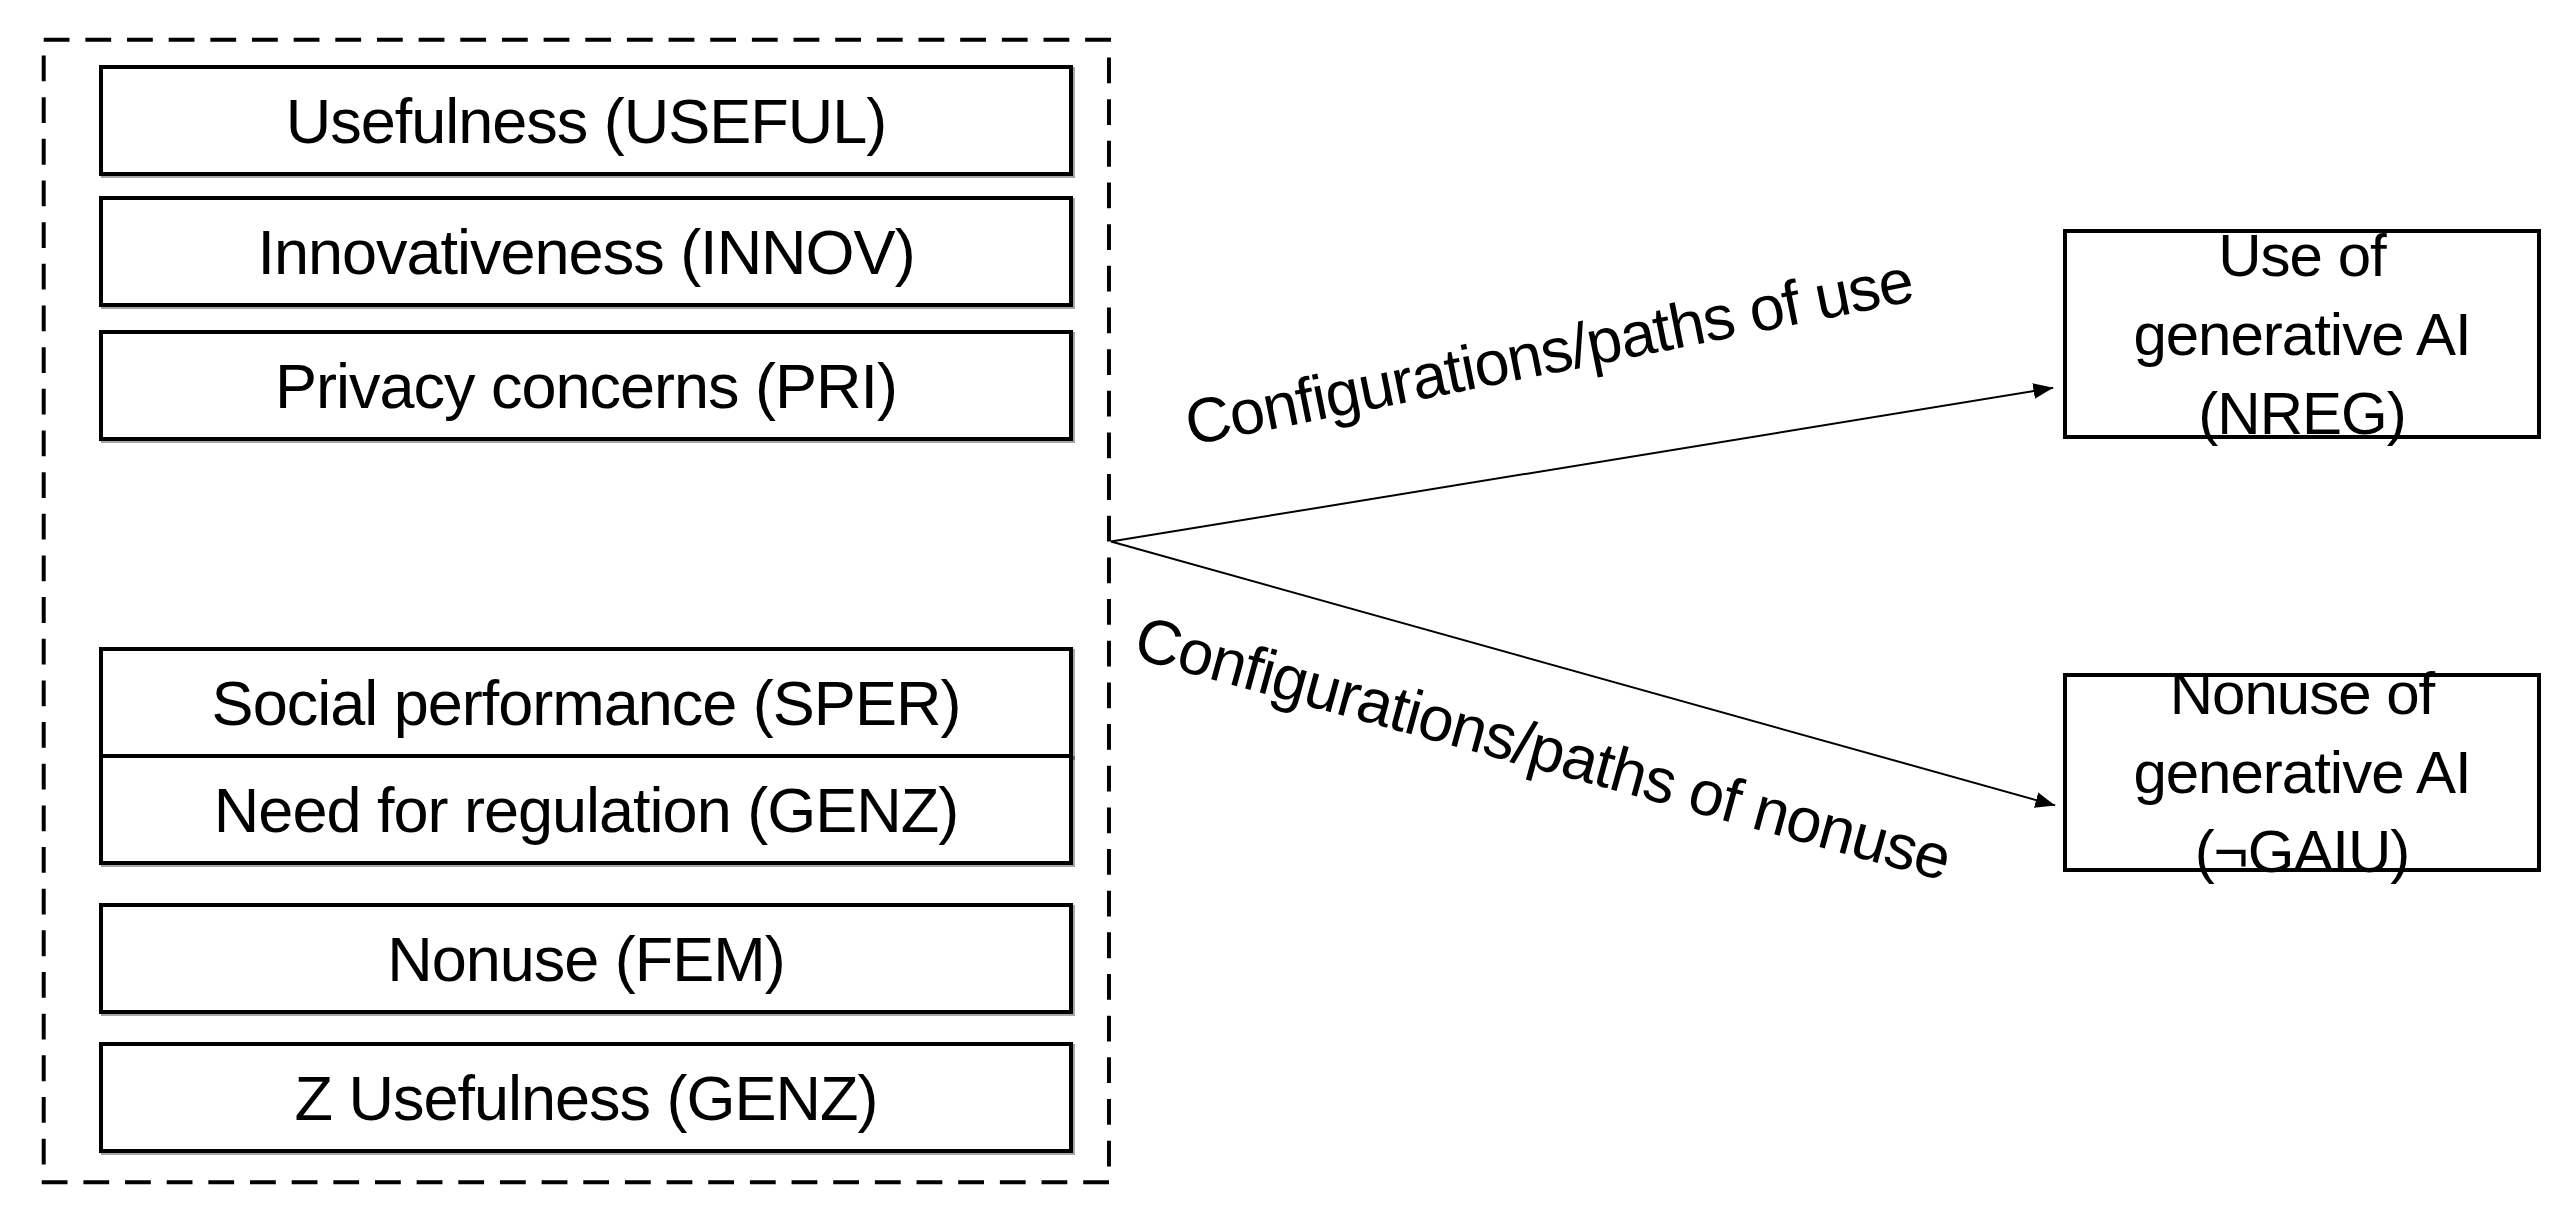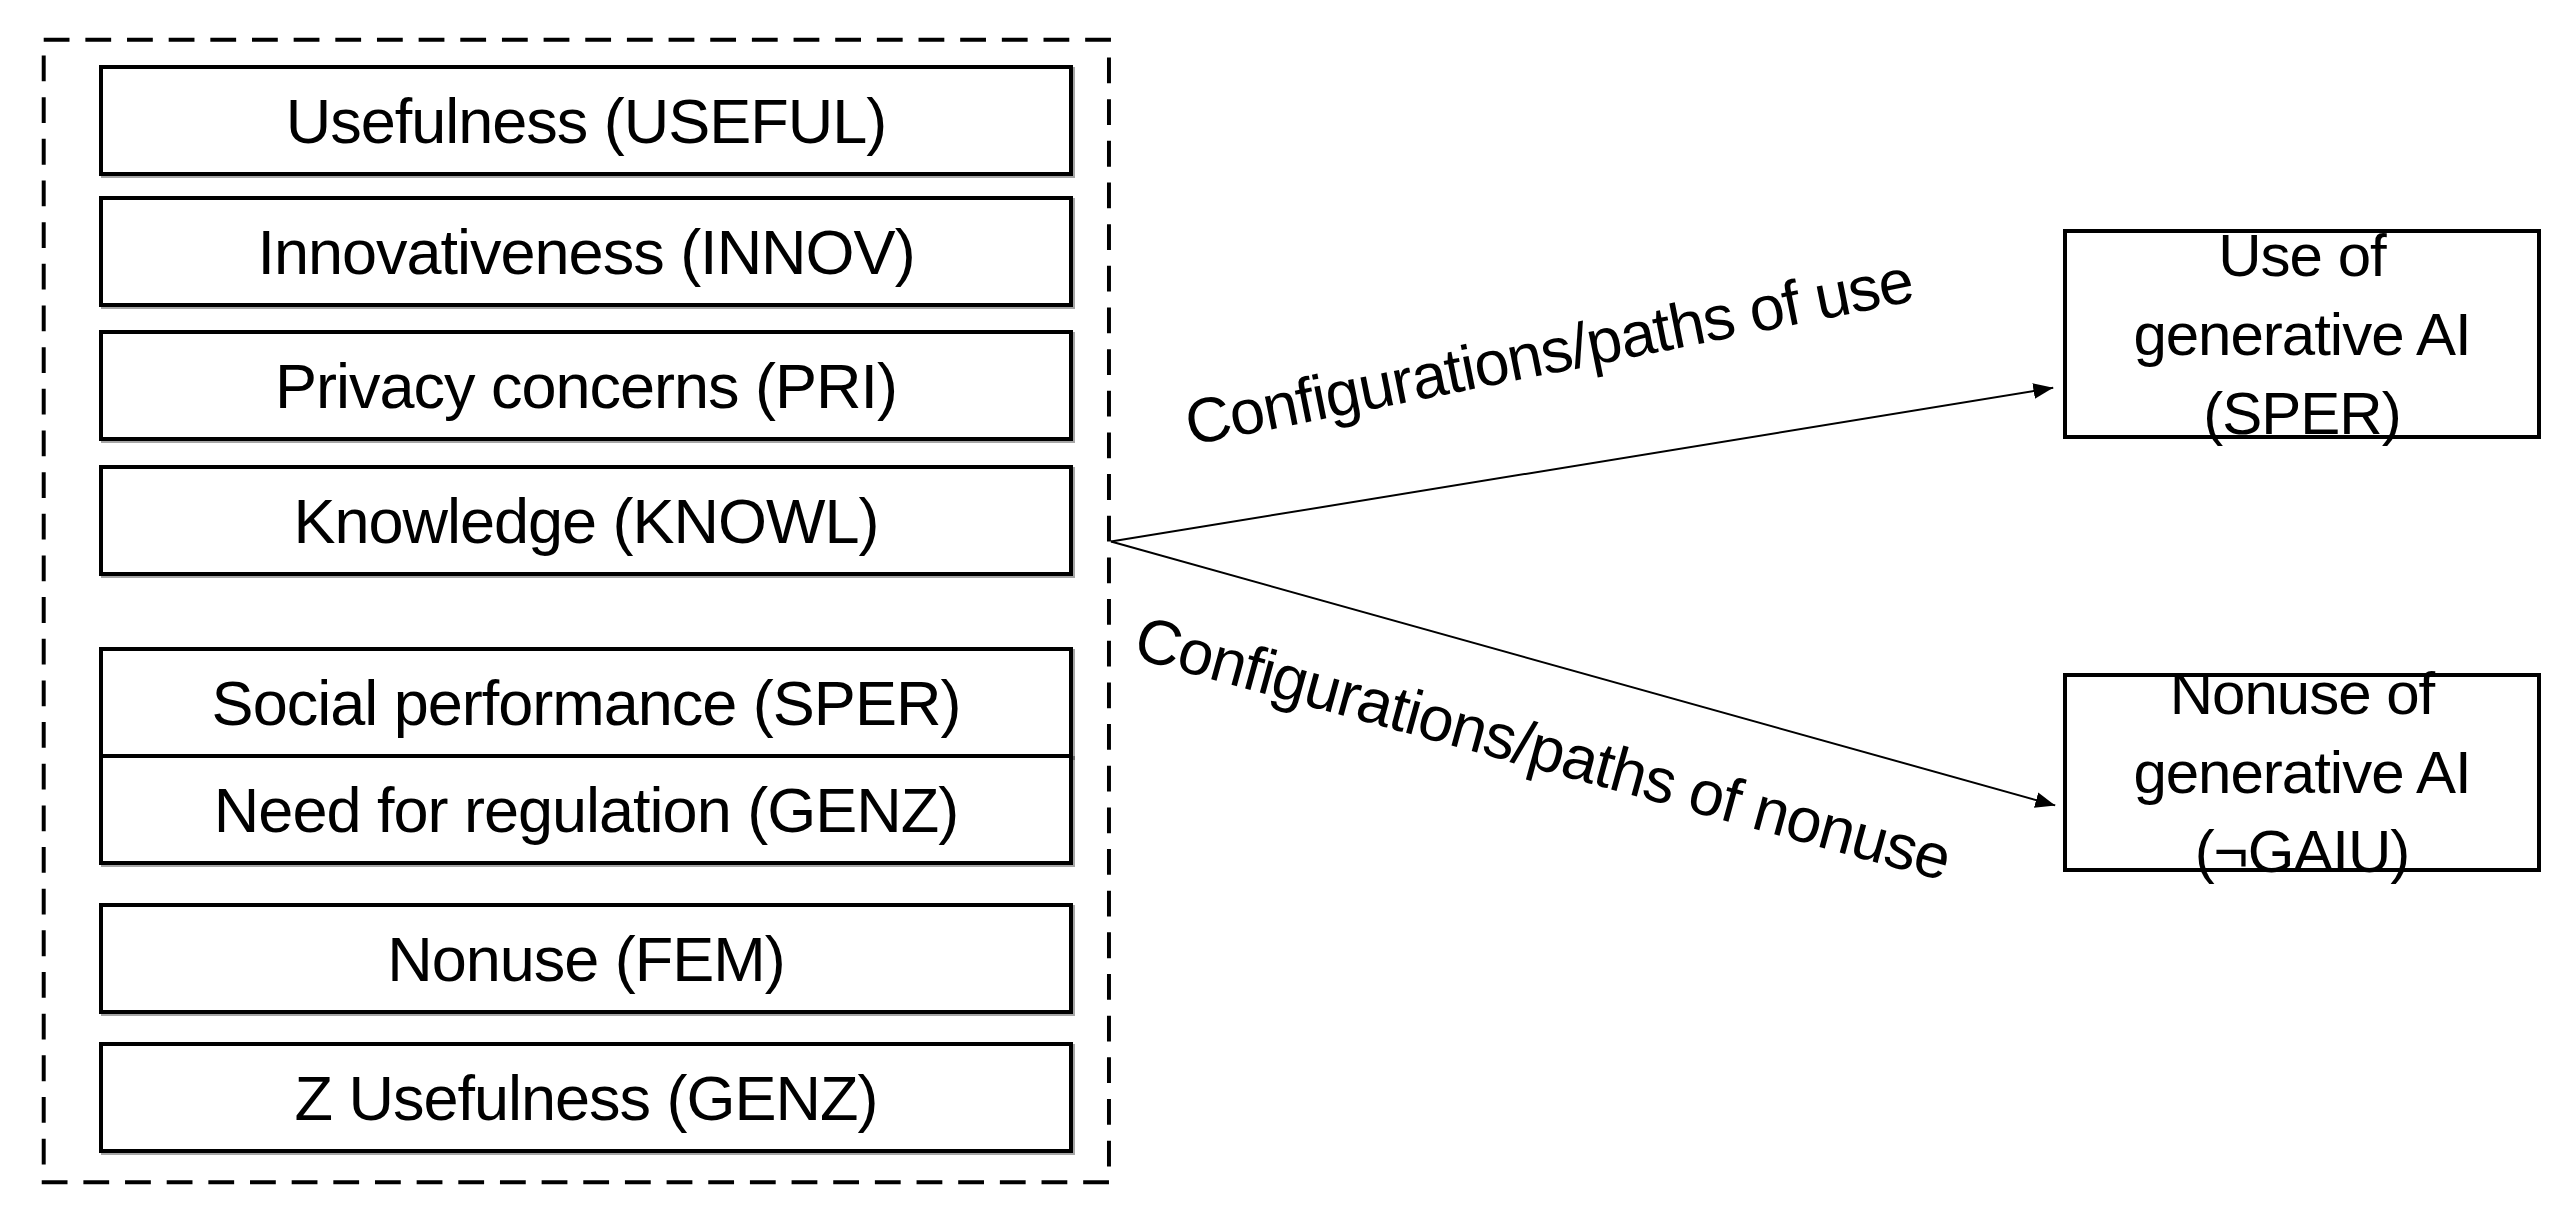--- a/index.html
+++ b/index.html
@@ -56,43 +56,40 @@
 
   <div class="cond" style="top:65px">
     <span class="lbl">Usefulness (USEFUL)</span>
   </div>
   <div class="cond" style="top:196px">
     <span class="lbl">Innovativeness (INNOV)</span>
   </div>
   <div class="cond" style="top:330px">
     <span class="lbl">Privacy concerns (PRI)</span>
   </div>
-  <div class="cond" style="top:465px">
-    <span class="lbl">Knowledge (KNOWL)</span>
-  </div>
   <div class="cond" style="top:647px">
     <span class="lbl">Social performance (SPER)</span>
   </div>
   <div class="cond" style="top:754px">
     <span class="lbl">Need for regulation (GENZ)</span>
   </div>
   <div class="cond" style="top:903px">
     <span class="lbl">Nonuse (FEM)</span>
   </div>
   <div class="cond" style="top:1042px">
     <span class="lbl">Z Usefulness (GENZ)</span>
   </div>
 
   <div class="pathlabel" id="label-use">Configurations/paths of use</div>
   <div class="pathlabel" id="label-nonuse">Configurations/paths of nonuse</div>
 
   <div class="outcome" id="box-gaiu">
     <span class="line">Use of</span>
     <span class="line">generative AI</span>
-    <span class="line">(SPER)</span>
+    <span class="line">(NREG)</span>
   </div>
   <div class="outcome" id="box-ngaiu">
     <span class="line">Nonuse of</span>
     <span class="line">generative AI</span>
     <span class="line">(¬GAIU)</span>
   </div>
 
 </div>
 
 

